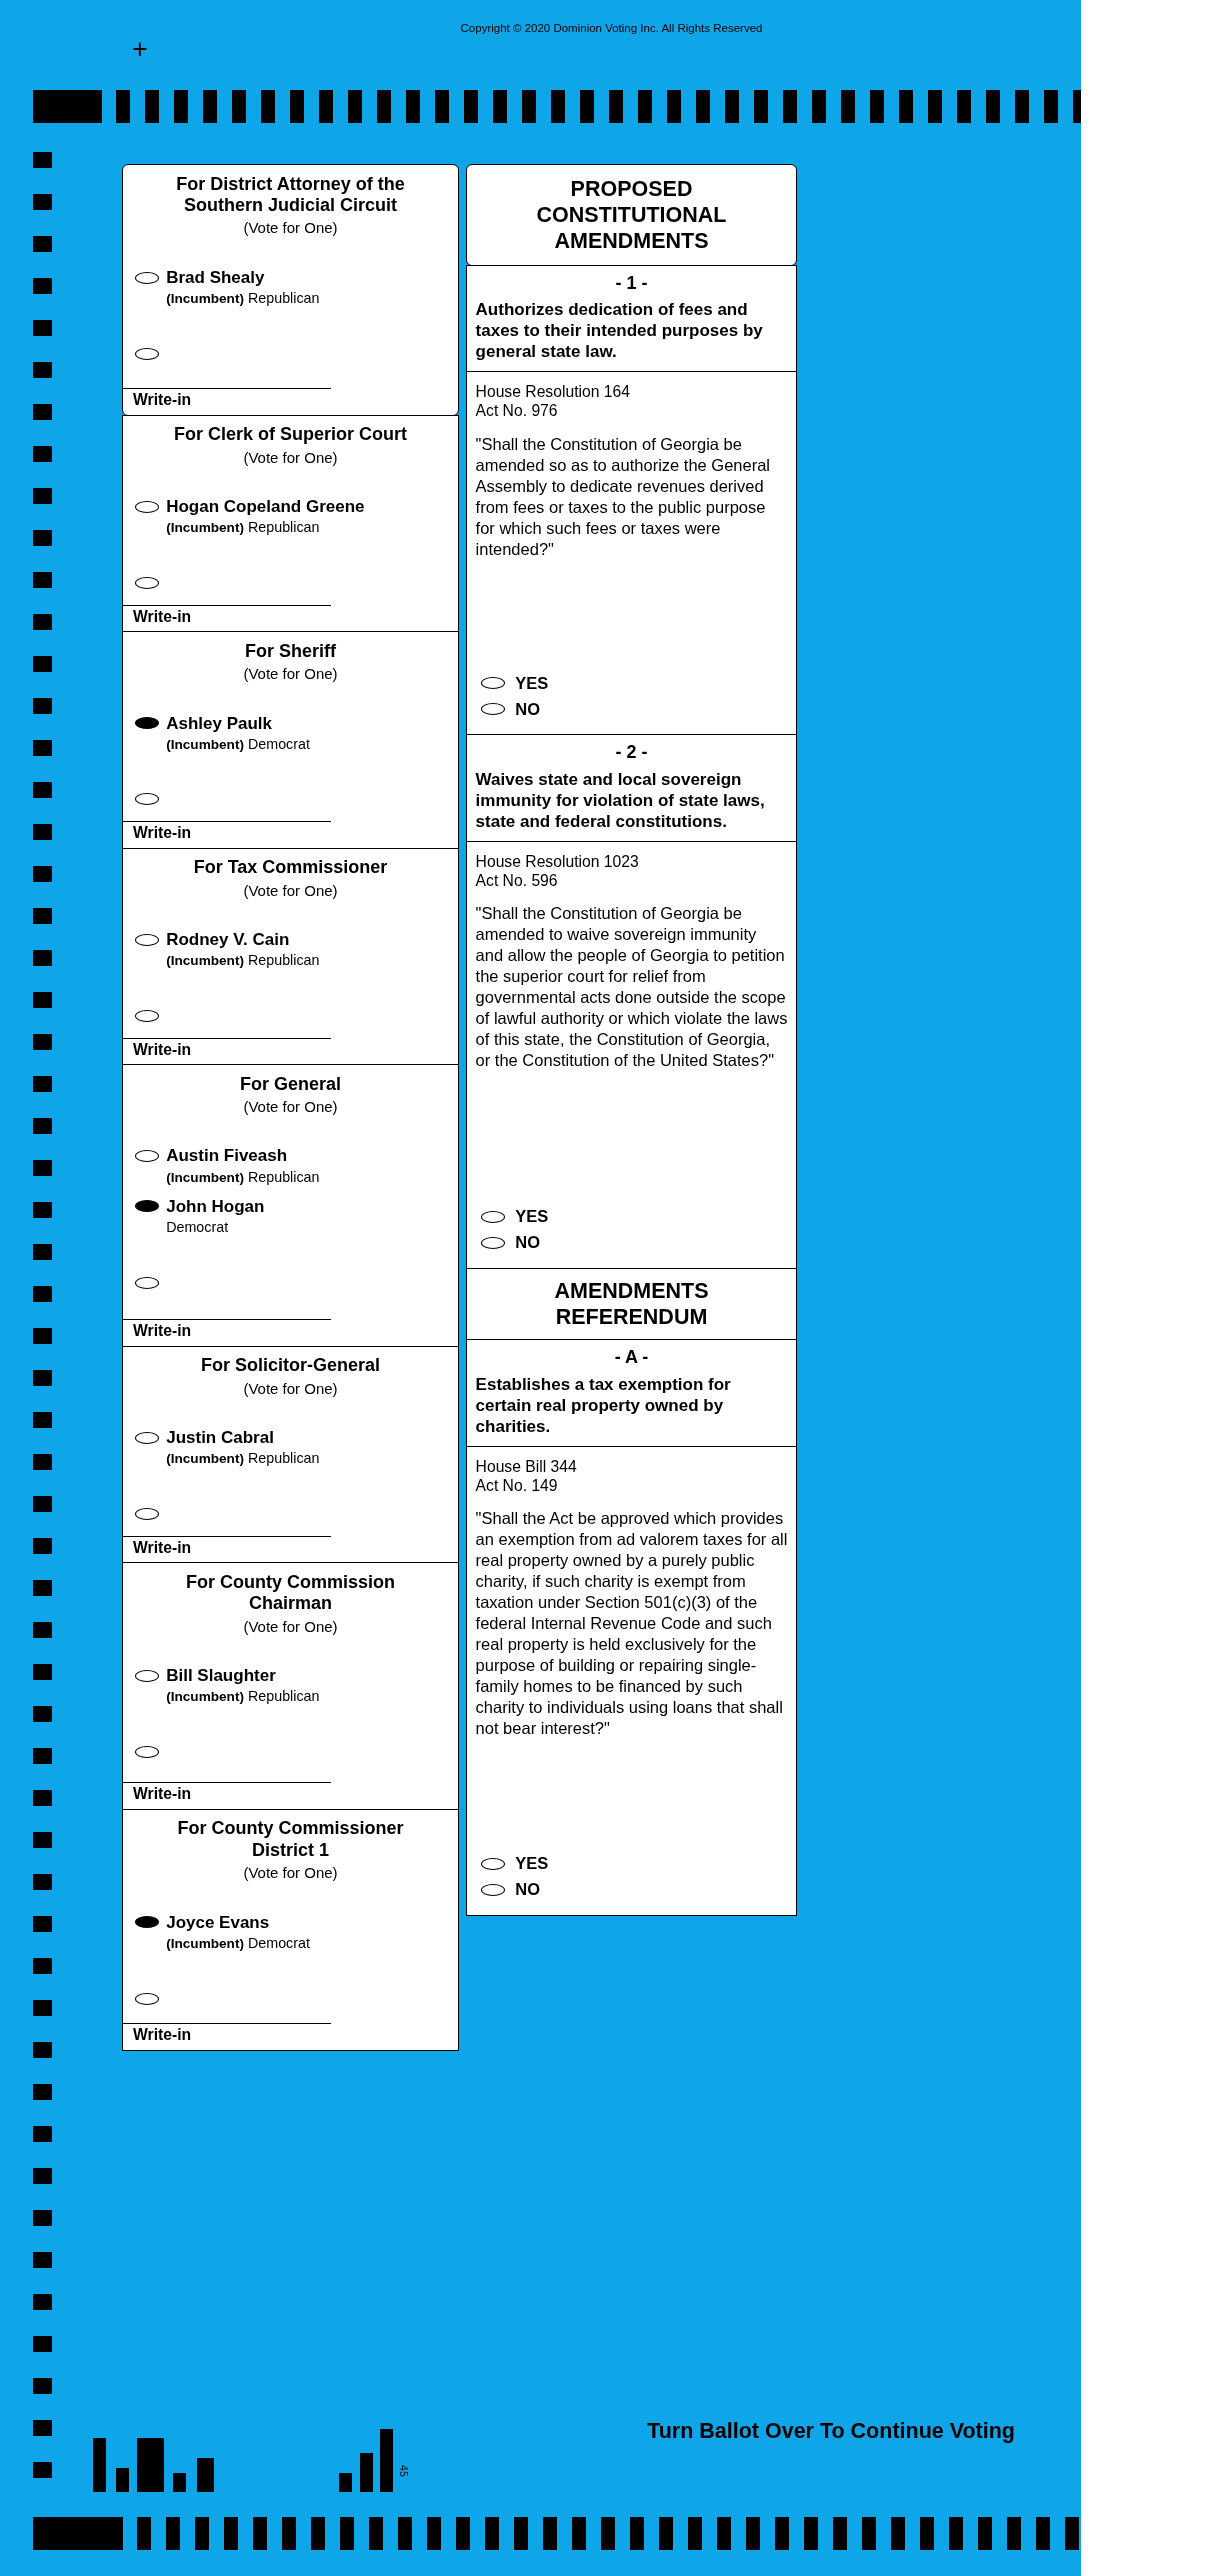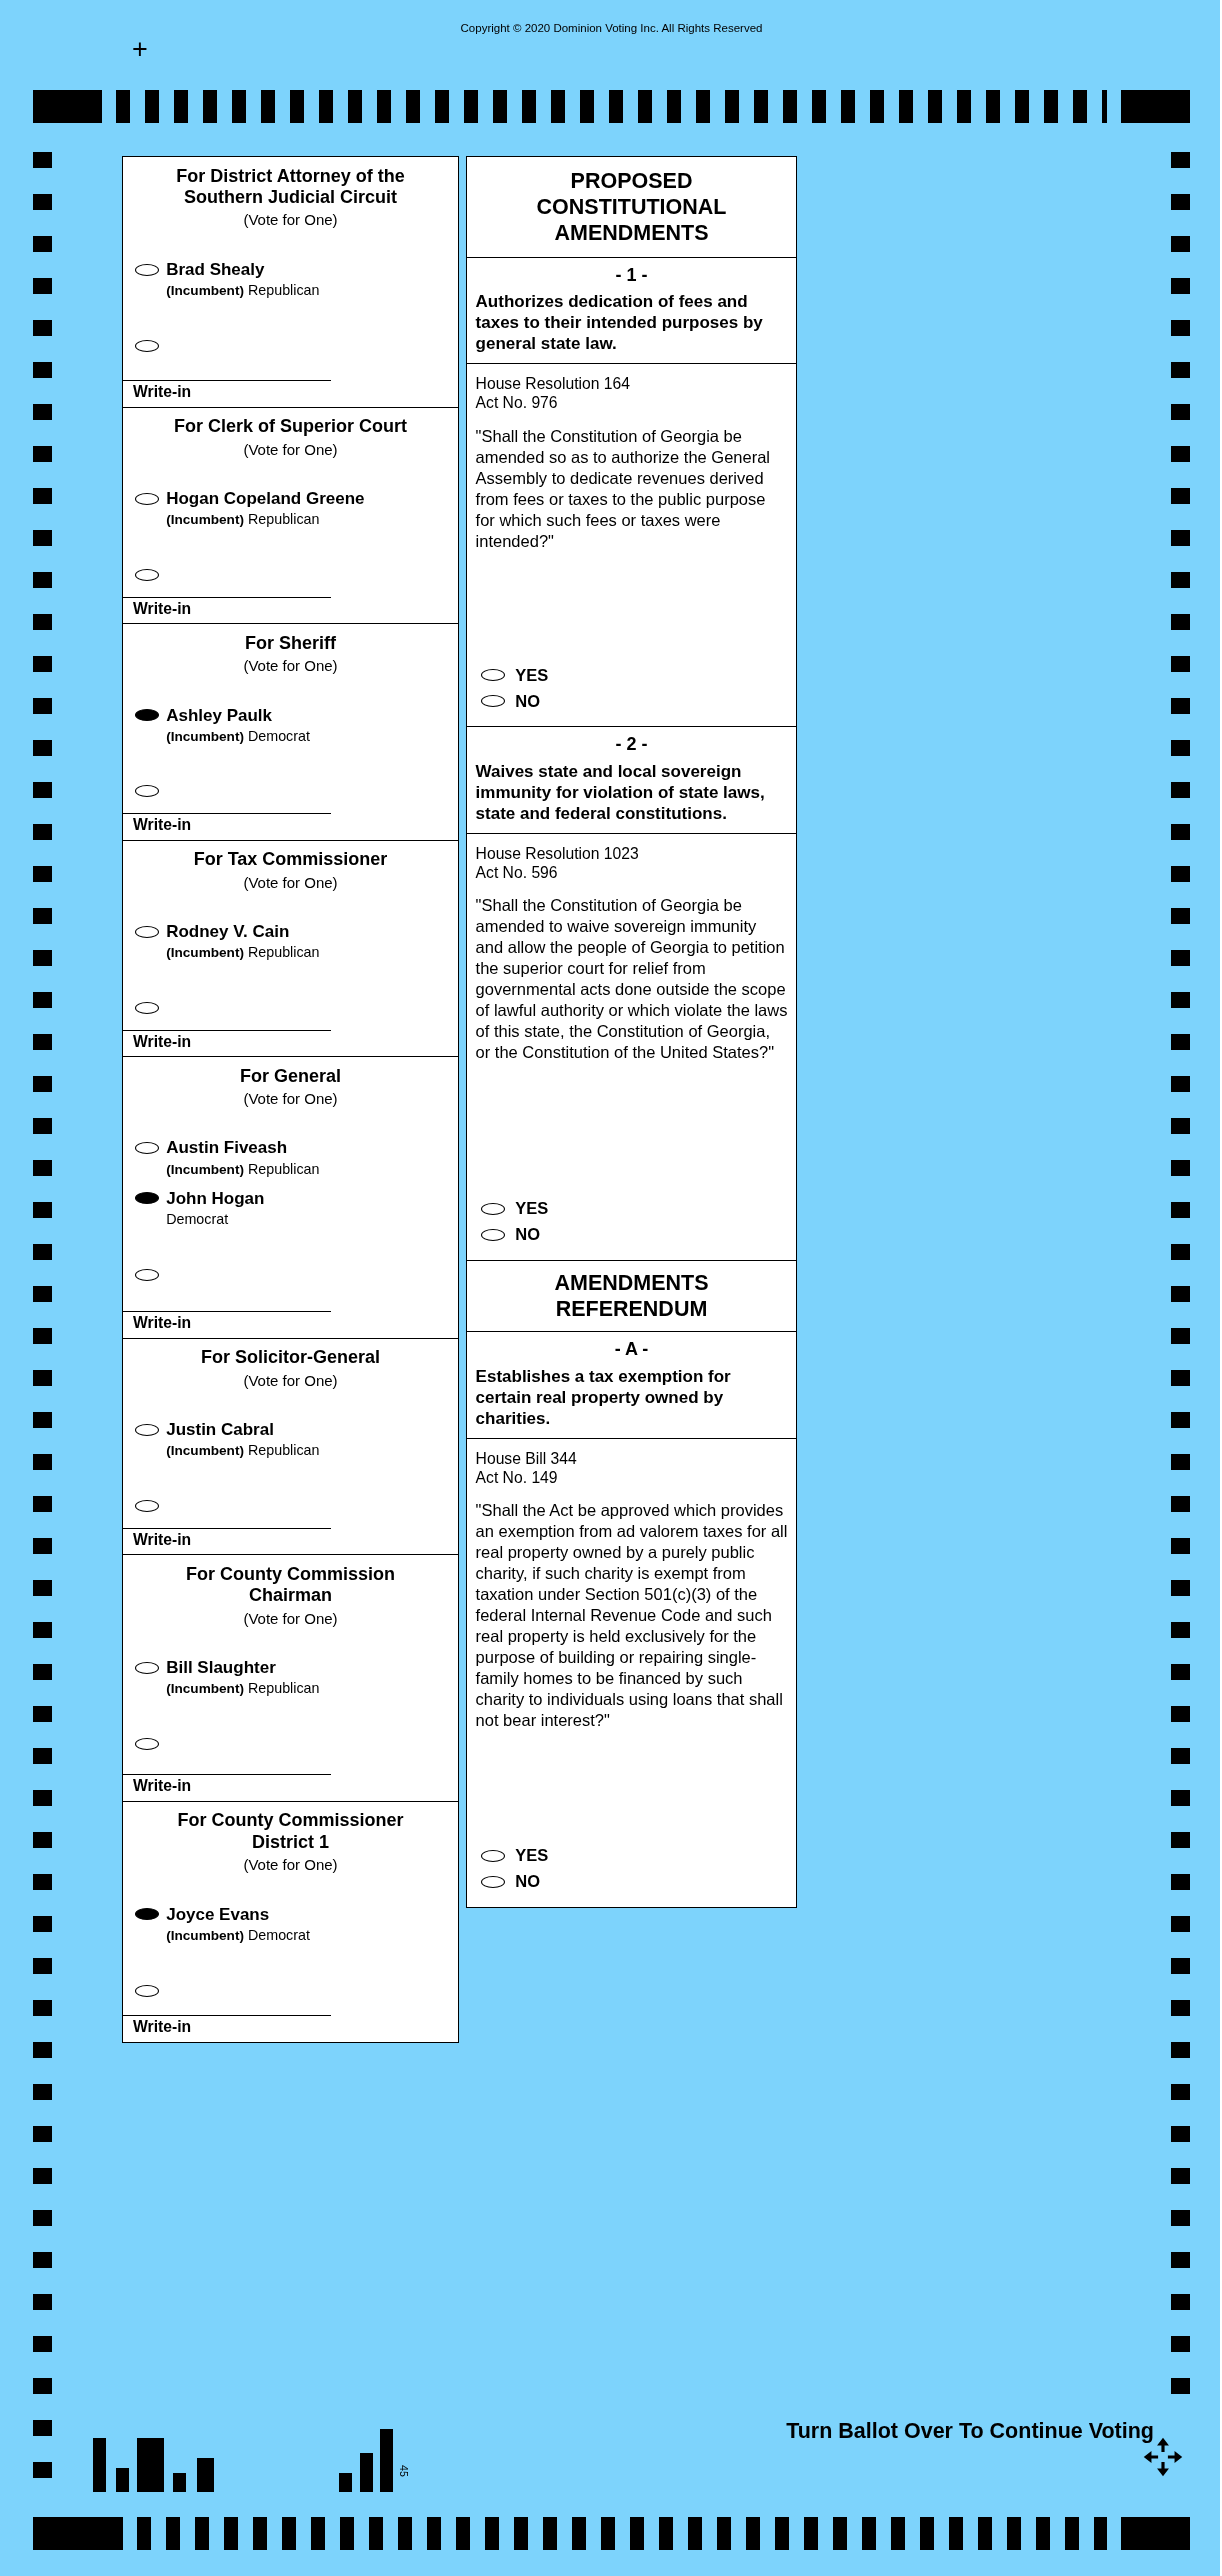--- a/index.html
+++ b/index.html
@@ -1,18 +1,18 @@
 <!DOCTYPE html>
 <html style="font-size:11.5px"><head>
 <meta charset="utf-8">
 <style>
   * { box-sizing: border-box; margin: 0; padding: 0; }
   html,body { background:#ffffff; }
   body { font-family:"Liberation Sans", sans-serif; color:#000; }
-  .ballot { position:relative; width:1220px; height:2576px; background:#7dd3fc; overflow:hidden; }
+  .ballot { position:relative; width:1081px; height:2576px; background:#0ea5e9; overflow:hidden; }
 
   
   .copyright { position:absolute; top:21.5px; left:0; width:1223px; text-align:center; font-size:11.5px; }
   .reg-plus { position:absolute; left:132px; top:34px; font-size:27px; font-weight:400; }
 
   
   .timing { position:absolute; display:flex; height:33px; }
   .timing .block { width:69px; height:100%; background:#000; }
   .timing .bars { flex:1; margin:0 14.3px; background:repeating-linear-gradient(90deg,#000 0 14.3px, transparent 14.3px 29px); }
   .timing.top { left:33px; top:90px; width:1157px; }
@@ -20,21 +20,21 @@
   .timing.bottom .block:first-child { width:90px; }
   .timing-col { position:absolute; width:18.6px; background:repeating-linear-gradient(180deg,#000 0 15.7px, transparent 15.7px 42px); }
   .timing-col.left  { left:33px;  top:152px; height:2346px; }
   .timing-col.right { left:1171px; top:152px; height:2262px; }
 
   
   .col { position:absolute; top:152px; }
   .col-left  { left:122px; width:337px; }
   .col-right { left:466px; width:331px; }
   .box { border:1.4px solid #000; background:#fff; margin-top:-1.4px; display:flex; flex-direction:column; }
-  .col .box:first-child { margin-top:4px; }
+  .col .box:first-child { margin-top:12px;border-radius:6px; }
 
   
   .c-title { font-weight:bold; font-size:18px; line-height:21.5px; text-align:center; padding:8.6px 5.7px 0; white-space:pre-line; }
   .c-vote  { font-size:15px; text-align:center; margin-top:2.9px; }
   .cand { display:flex; align-items:flex-start; padding-left:12px; margin-top:31.5px; }
   .cand.second { margin-top:8px; }
   .cand.blank { margin-top:34px; }
   .oval { width:24px; height:12px; border:1.4px solid #000; border-radius:50%/50%; flex:none; display:inline-block; margin-top:3.6px; background:#fff; }
   .oval.marked { background:#000; }
   .cand-text { margin-left:7.2px; }

